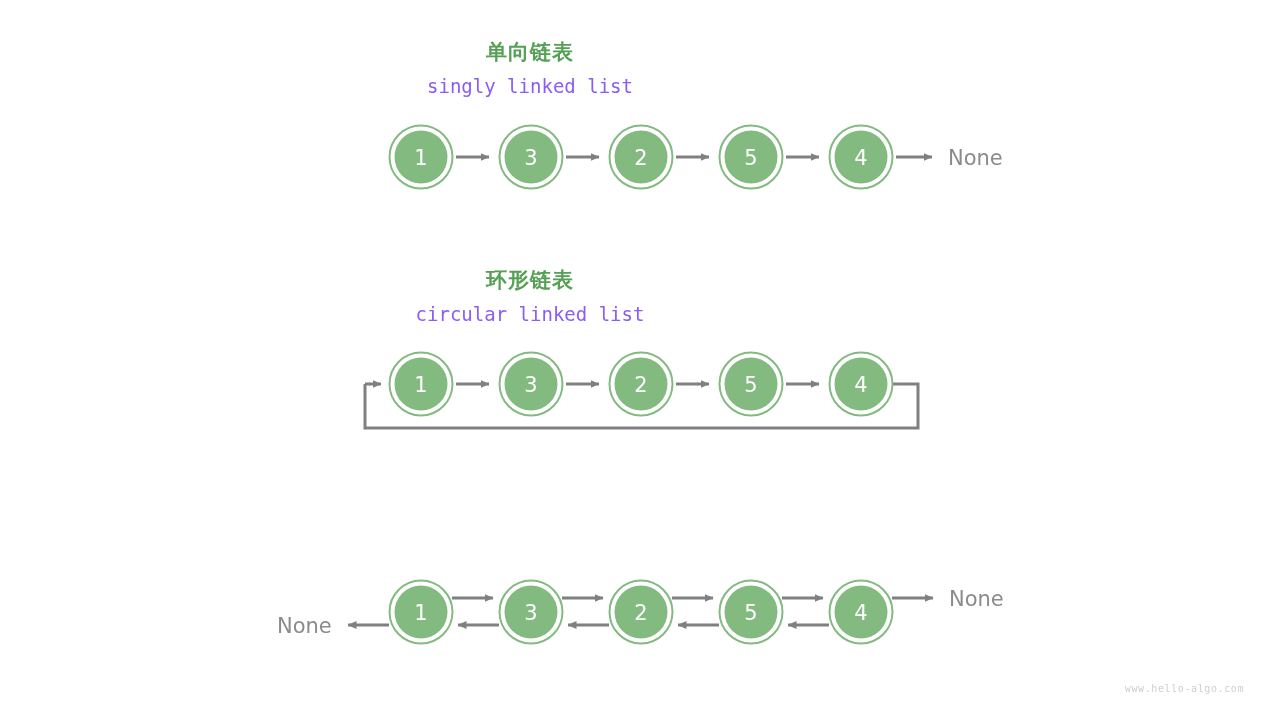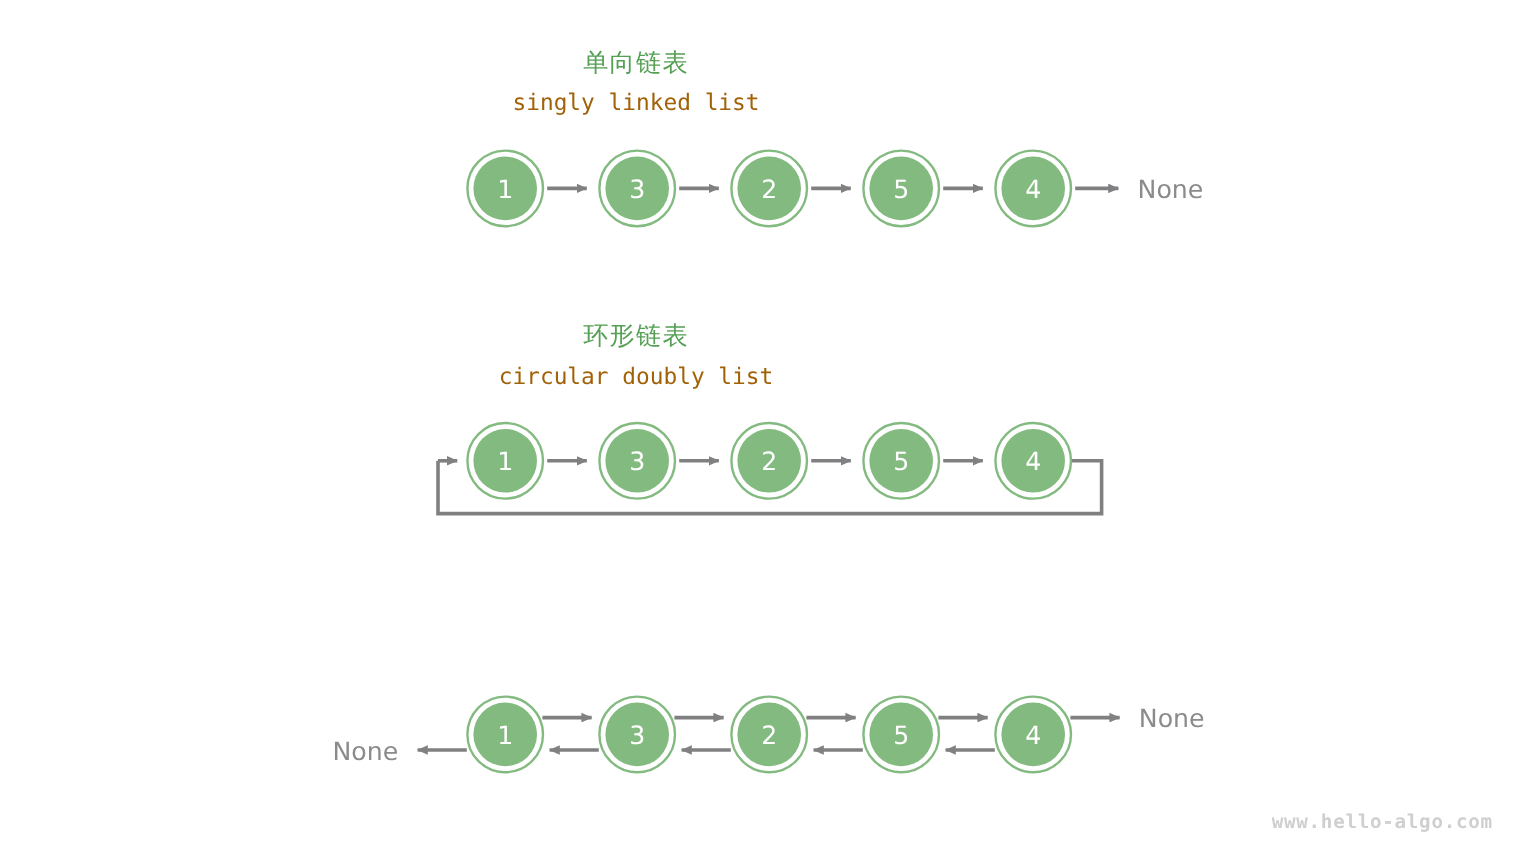--- a/index.html
+++ b/index.html
@@ -24,31 +24,31 @@
     position: absolute;
     left: 0;
     width: 1280px;
   }
   .sec-title {
     position: absolute;
     left: 0;
     width: 1060px;
     text-align: center;
     color: #55a055;
-    font-weight: normal;
+    font-weight: bold;
     font-size: 21px;
     letter-spacing: 1px;
     font-family: "DejaVu Sans", sans-serif;
   }
   .sec-subtitle {
     position: absolute;
     left: 0;
     width: 1060px;
     text-align: center;
-    color: #a16207;
+    color: #8b5cf6;
     font-size: 19px;
     font-family: "DejaVu Sans Mono", monospace;
   }
   svg.diagram {
     position: absolute;
     left: 0;
     top: 0;
     overflow: visible;
   }
   .node-label {
@@ -62,24 +62,23 @@
     fill: #8b8b8d;
     font-family: "DejaVu Sans", sans-serif;
     font-size: 21px;
     dominant-baseline: central;
   }
   .footer {
     position: absolute;
     right: 36px;
     bottom: 26px;
     color: #cfcfcf;
-    font-size: 16px;
+    font-size: 10px;
     letter-spacing: 0.6px;
     font-family: "DejaVu Sans Mono", monospace;
-    font-weight: bold;
   }
 </style>
 </head>
 <body>
 
 <div id="stage">
 
   <div class="section" style="top:0px;height:220px;">
     <div class="sec-title" style="top:38px;">单向链表</div>
     <div class="sec-subtitle" style="top:75px;">singly linked list</div>
@@ -127,21 +126,21 @@
         <circle cx="861" cy="157" r="26.5" fill="#83ba80"></circle>
         <text class="node-label" x="861" y="158">4</text>
       </g>
 
       <text class="none-label" x="948" y="158">None</text>
     </svg>
   </div>
 
   <div class="section" style="top:228px;height:230px;padding-left:31px;">
     <div class="sec-title" style="top:38px;">环形链表</div>
-    <div class="sec-subtitle" style="top:75px;">circular doubly list</div>
+    <div class="sec-subtitle" style="top:75px;">circular linked list</div>
 
     <svg class="diagram" width="1280" height="230" viewBox="0 0 1280 230">
 
       <g>
         <path d="M 893 156 L 918 156 L 918 200 L 365 200 L 365 156" fill="none" stroke="#808082" stroke-width="3"></path>
         <line x1="365" y1="156" x2="381" y2="156" stroke="#808082" stroke-width="3" marker-end="url(#arrowR)"></line>
       </g>
 
       <g>
         <line x1="456" y1="156" x2="489" y2="156" stroke="#808082" stroke-width="3" marker-end="url(#arrowR)"></line>

